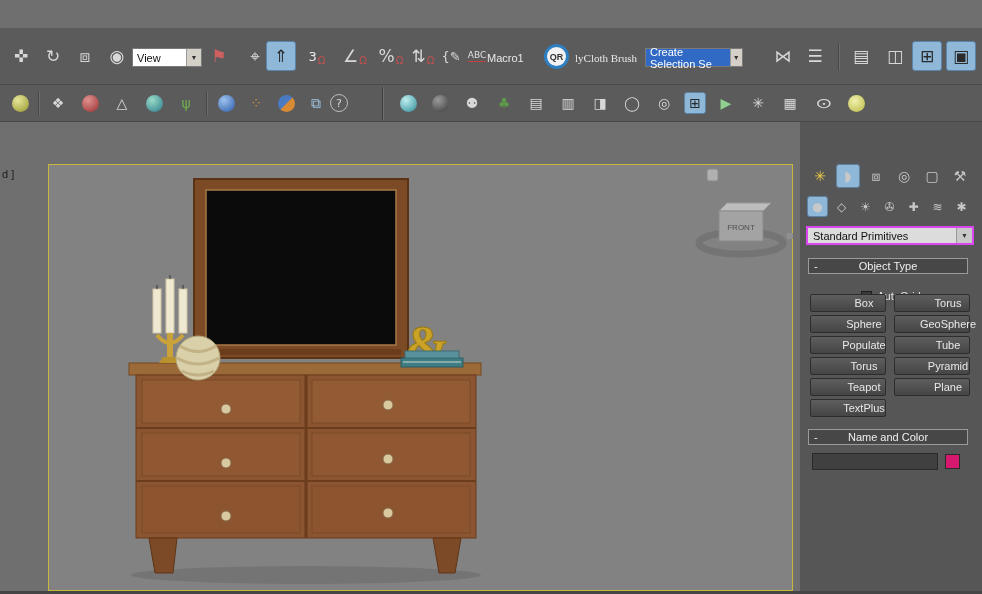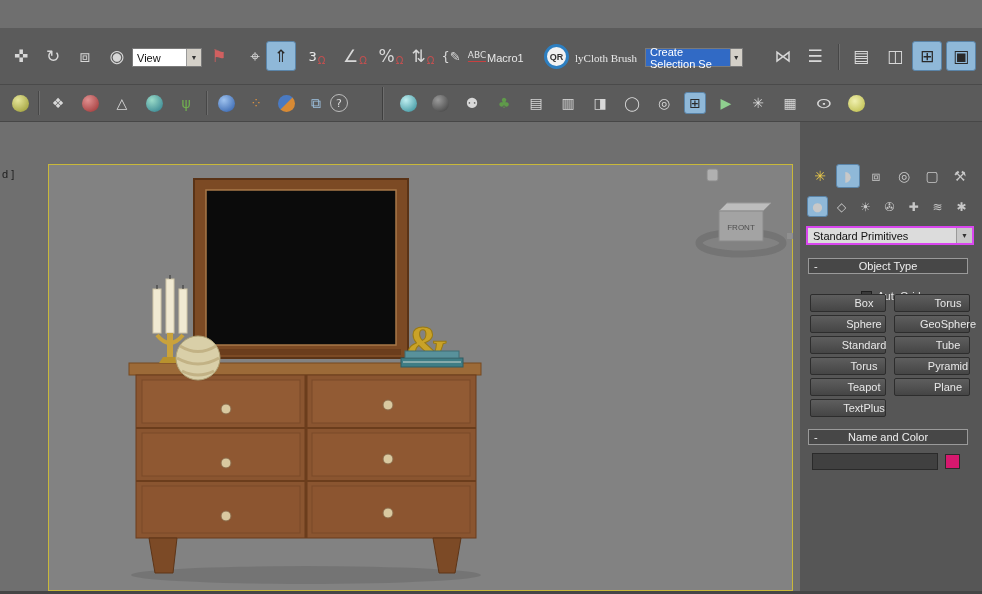--- a/index.html
+++ b/index.html
@@ -312,21 +312,21 @@
     <div class="autogrid">
       <span class="chk"></span>
       <span>AutoGrid</span>
     </div>
 
     <div class="otgrid">
       <div class="otb">Box</div>
       <div class="otb">Torus</div>
       <div class="otb">Sphere</div>
       <div class="otb">GeoSphere</div>
-      <div class="otb">Standard</div>
+      <div class="otb">Populate</div>
       <div class="otb">Tube</div>
       <div class="otb">Torus</div>
       <div class="otb">Pyramid</div>
       <div class="otb">Teapot</div>
       <div class="otb">Plane</div>
       <div class="otb" style="grid-column:1;">TextPlus</div>
     </div>
 
     <div class="rhead" style="top:307px;">
       <span class="minus">-</span>

